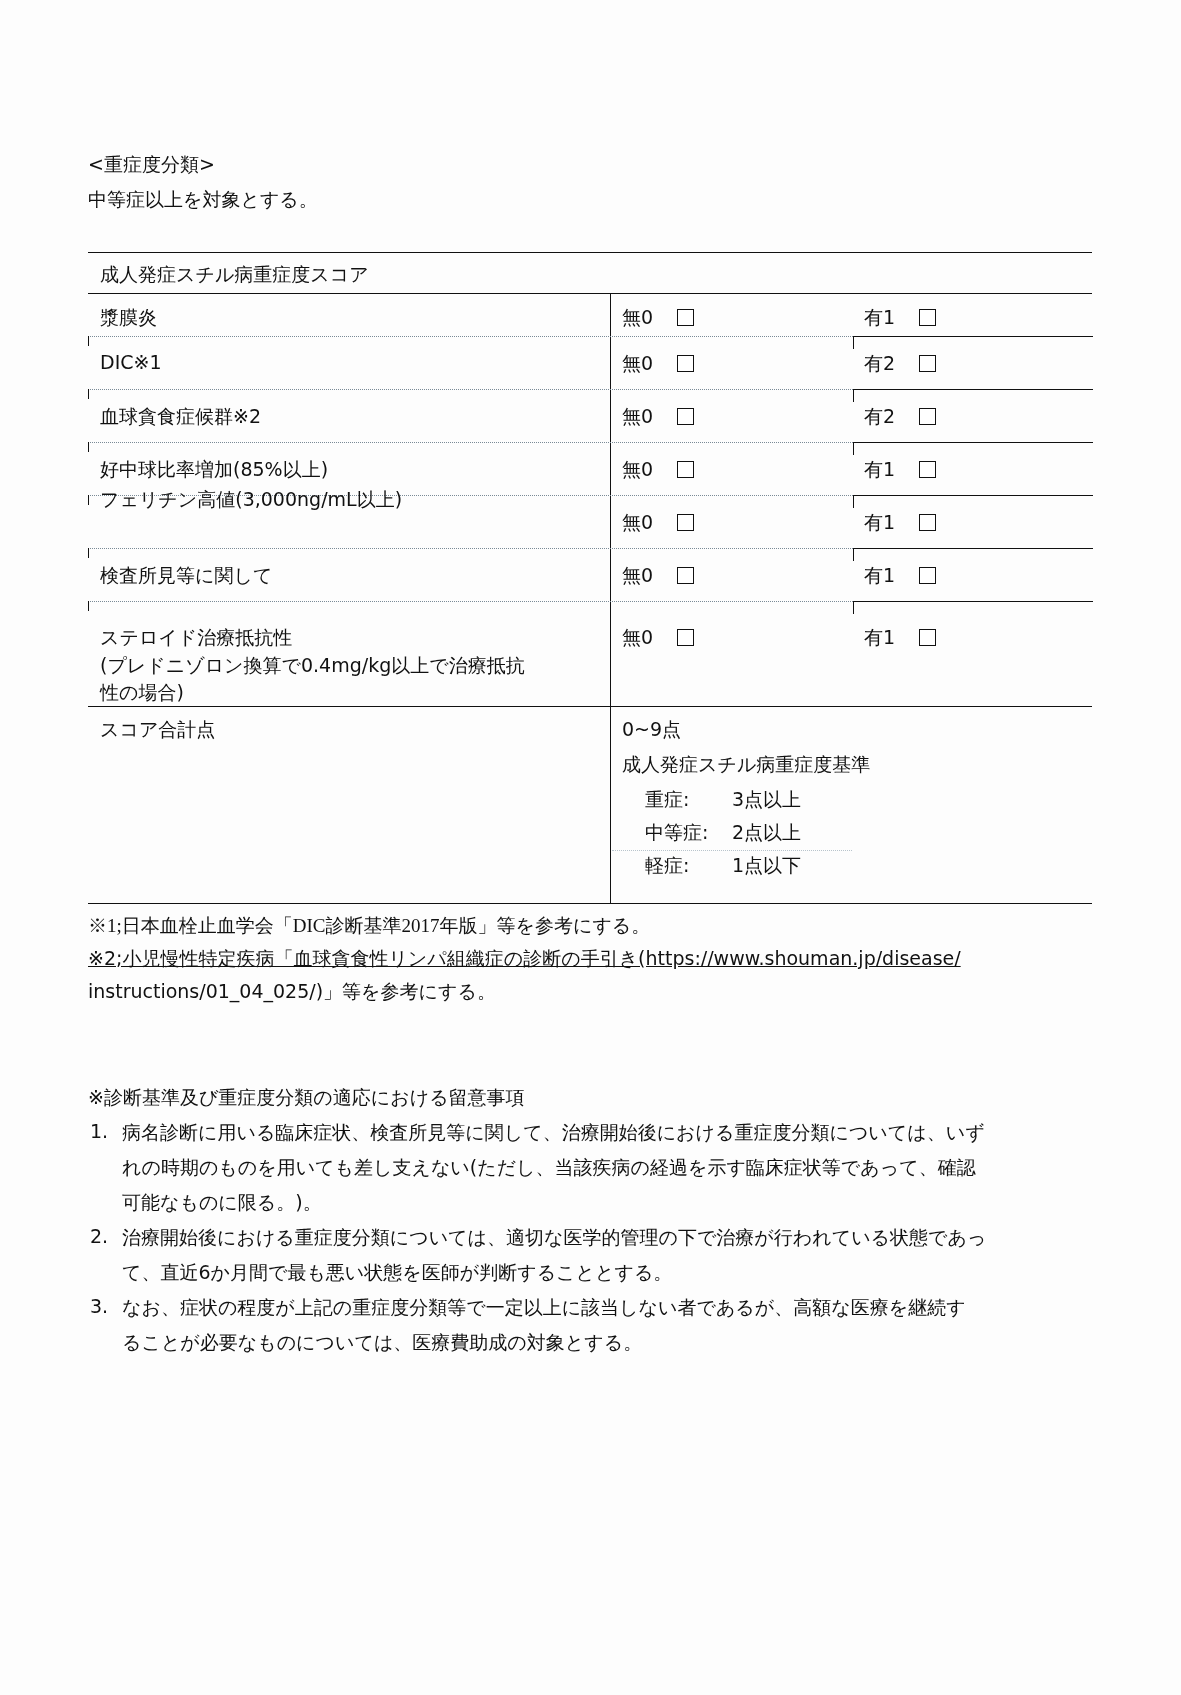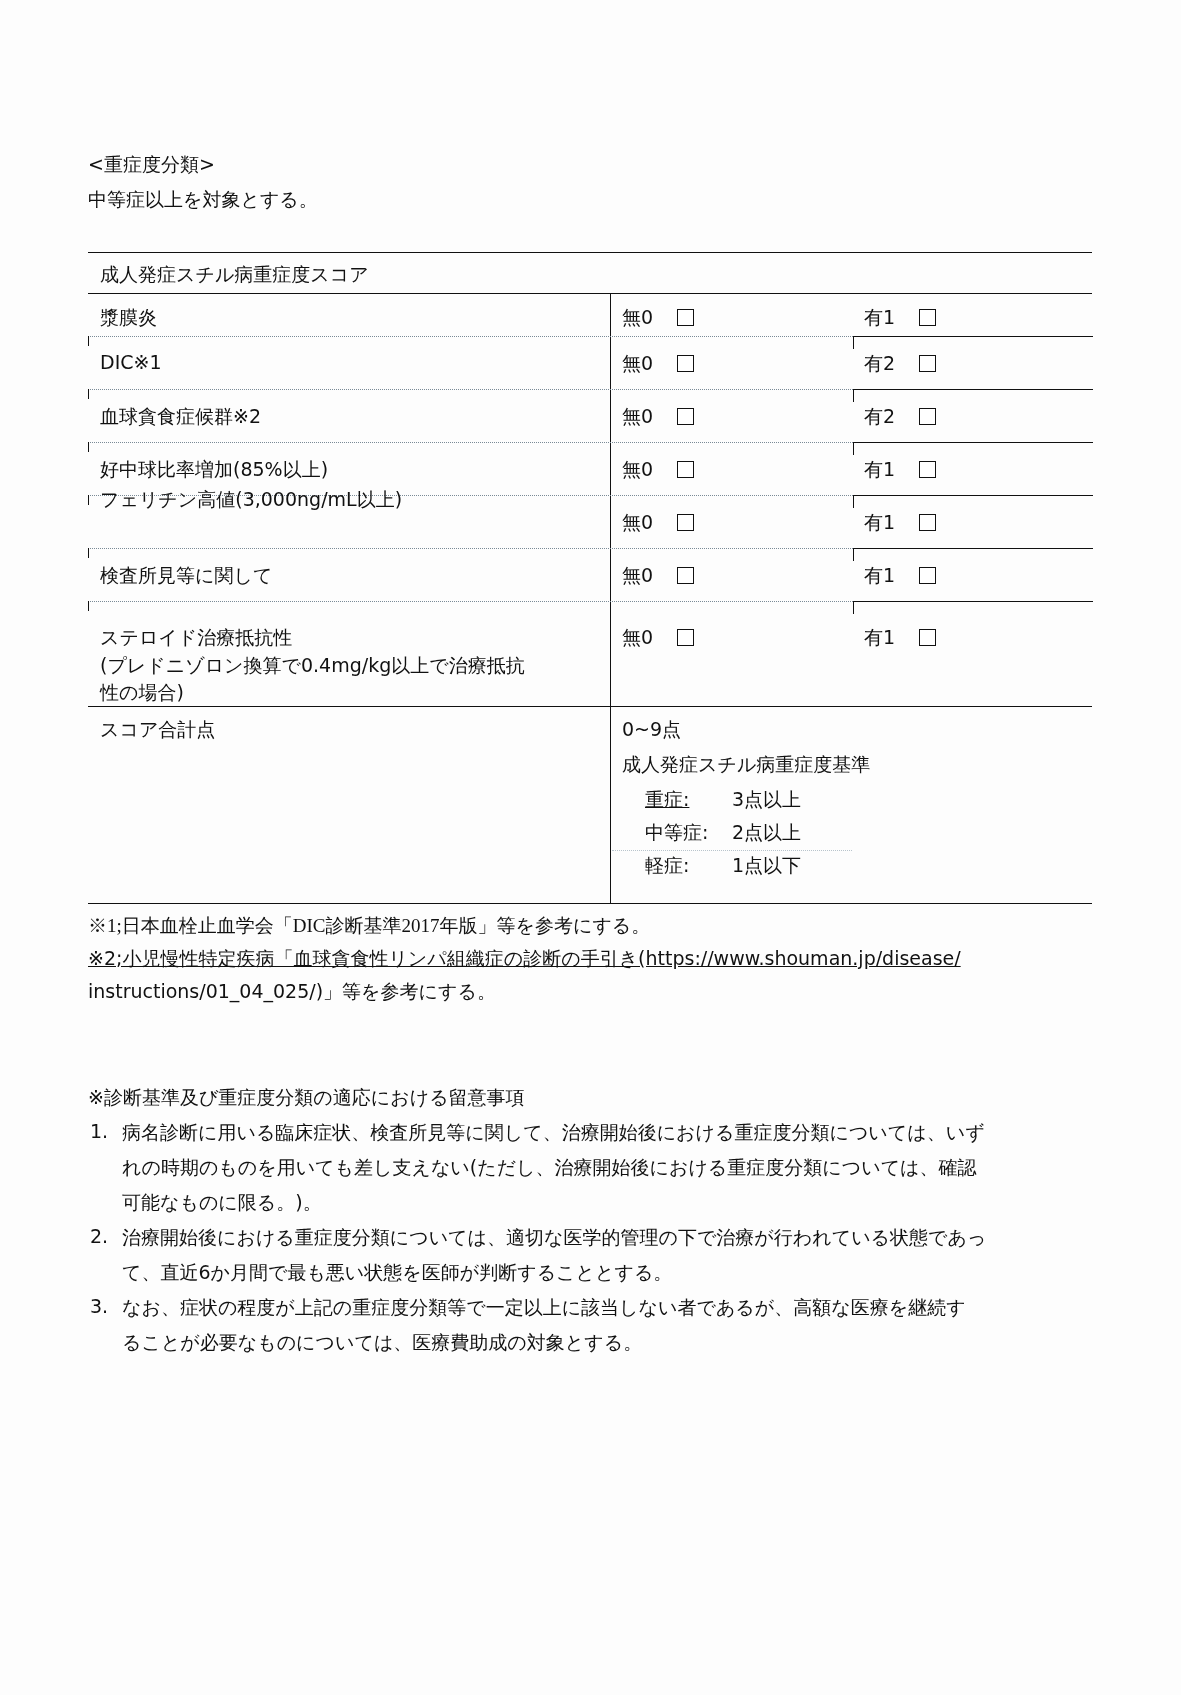--- a/index.html
+++ b/index.html
@@ -83,42 +83,42 @@
   <div class="abs" style="left:100px;top:625px;">ステロイド治療抵抗性</div>
   <div class="abs" style="left:100px;top:653px;">(プレドニゾロン換算で0.4mg/kg以上で治療抵抗</div>
   <div class="abs" style="left:100px;top:680px;">性の場合)</div>
   <div class="opt" style="left:622px;top:625px;"><span class="lbl">無0</span><span class="cb"></span></div>
   <div class="opt" style="left:864px;top:625px;"><span class="lbl">有1</span><span class="cb"></span></div>
 
   <div class="abs" style="left:100px;top:717px;">スコア合計点</div>
   <div class="abs" style="left:622px;top:717px;">0~9点</div>
   <div class="abs" style="left:622px;top:752px;">成人発症スチル病重症度基準</div>
 
-  <div class="abs" style="left:645px;top:787px;text-decoration:underline;">重症:</div>
+  <div class="abs" style="left:645px;top:787px;">重症:</div>
   <div class="abs" style="left:732px;top:787px;">3点以上</div>
 
   <div class="abs" style="left:645px;top:820px;">中等症:</div>
   <div class="abs" style="left:732px;top:820px;">2点以上</div>
 
   <div class="dline" style="left:612px;top:850px;width:240px;border-top-color:#b8c4cc;"></div>
 
   <div class="abs" style="left:645px;top:853px;">軽症:</div>
   <div class="abs" style="left:732px;top:853px;">1点以下</div>
 </div>
 
 <div class="abs" style="left:88px;top:913px;font-family:Liberation Serif, serif;">※1;日本血栓止血学会「DIC診断基準2017年版」等を参考にする。</div>
 <div class="abs" style="left:88px;top:946px;text-decoration:underline;">※2;小児慢性特定疾病「血球貪食性リンパ組織症の診断の手引き(https://www.shouman.jp/disease/</div>
 <div class="abs" style="left:88px;top:979px;">instructions/01_04_025/)」等を参考にする。</div>
 
 <div class="abs" style="left:88px;top:1085px;">※診断基準及び重症度分類の適応における留意事項</div>
 
 <div>
   <div class="num" style="top:1120px;">1.</div>
   <div class="ind" style="top:1120px;">病名診断に用いる臨床症状、検査所見等に関して、治療開始後における重症度分類については、いず</div>
-  <div class="ind" style="top:1155px;">れの時期のものを用いても差し支えない(ただし、治療開始後における重症度分類については、確認</div>
+  <div class="ind" style="top:1155px;">れの時期のものを用いても差し支えない(ただし、当該疾病の経過を示す臨床症状等であって、確認</div>
   <div class="ind" style="top:1190px;">可能なものに限る。)。</div>
 
   <div class="num" style="top:1225px;">2.</div>
   <div class="ind" style="top:1225px;">治療開始後における重症度分類については、適切な医学的管理の下で治療が行われている状態であっ</div>
   <div class="ind" style="top:1260px;">て、直近6か月間で最も悪い状態を医師が判断することとする。</div>
 
   <div class="num" style="top:1295px;">3.</div>
   <div class="ind" style="top:1295px;">なお、症状の程度が上記の重症度分類等で一定以上に該当しない者であるが、高額な医療を継続す</div>
   <div class="ind" style="top:1330px;">ることが必要なものについては、医療費助成の対象とする。</div>
 </div>

